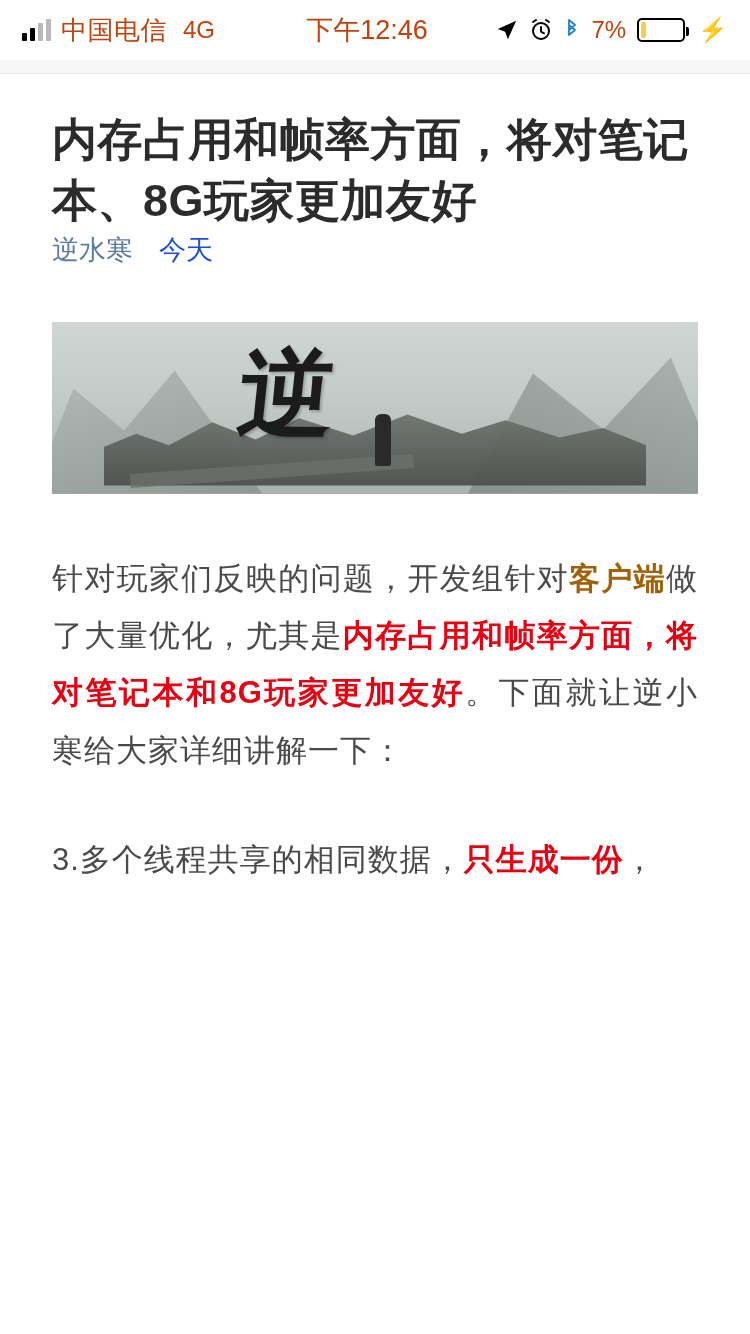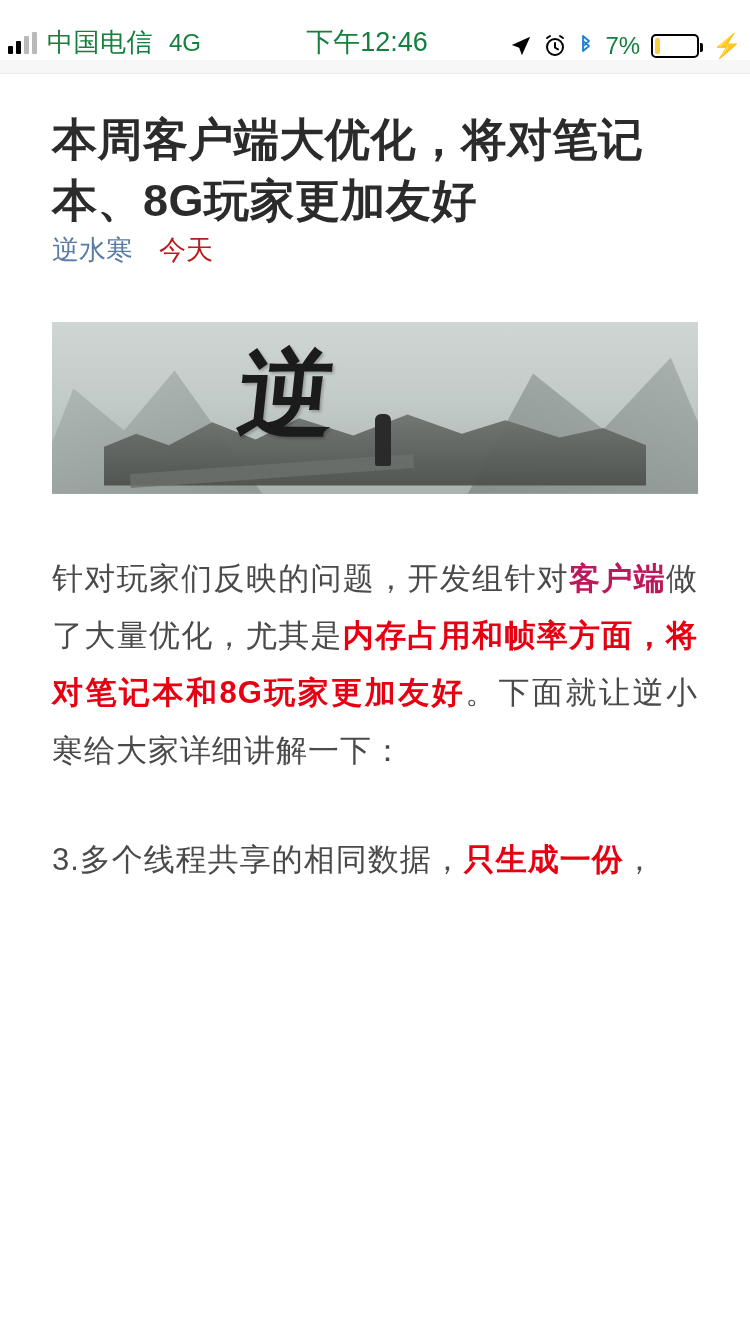--- a/index.html
+++ b/index.html
@@ -9,24 +9,24 @@
     background: #ffffff;
     font-family: "Liberation Sans", sans-serif;
     overflow: hidden;
   }
 
   
   .status-bar {
     height: 60px;
     width: 100%;
     display: flex;
-    align-items: flex-end;
-    padding: 0 8px;
+    align-items: center;
+    padding: 0 22px;
     font-size: 26px;
-    color: #15803d;
+    color: #c2410c;
     background: #ffffff;
     position: relative;
   }
   .status-left {
     display: flex;
     align-items: center;
     gap: 10px;
     flex: 0 0 auto;
   }
   .signal-bars {
@@ -110,21 +110,21 @@
     font-weight: 600;
     letter-spacing: 0.5px;
   }
   .meta {
     display: flex;
     align-items: center;
     gap: 26px;
     font-size: 27px;
   }
   .account { color: #5b7ca5; }
-  .date { color: #b91c1c; }
+  .date { color: #1d4ed8; }
 
   
   .hero {
     margin-top: 54px;
     width: 100%;
     height: 172px;
     position: relative;
     overflow: hidden;
     background: linear-gradient(170deg, #c9cfce 0%, #b4bcba 38%, #9aa3a1 70%, #8f9895 100%);
   }
@@ -191,21 +191,21 @@
   .body-text {
     padding: 0 52px;
     margin-top: 56px;
     font-size: 31px;
     line-height: 1.85;
     color: #4a4a4a;
     text-align: justify;
     letter-spacing: 1px;
   }
   .body-text p { margin-bottom: 52px; }
-  .hl-dark { color: #be185d; font-weight: 700; }
+  .hl-dark { color: #a16207; font-weight: 700; }
   .hl-red  { color: #e60012; font-weight: 700; }
 </style>
 </head>
 <body>
 
 <div class="status-bar">
   <div class="status-left">
     <span class="signal-bars">
       <i></i>
         <i></i>
@@ -240,21 +240,21 @@
     <span class="battery">
       <span class="fill" style="width: 12%; background: rgb(247, 205, 70);"></span>
     </span>
     <span class="bolt">⚡</span>
   </div>
 </div>
 
 <div class="top-gap"></div>
 
 <div class="article">
-  <h1 class="title">本周客户端大优化，将对笔记本、8G玩家更加友好</h1>
+  <h1 class="title">内存占用和帧率方面，将对笔记本、8G玩家更加友好</h1>
 
   <div class="meta">
     <span class="account">逆水寒</span>
     <span class="date">今天</span>
   </div>
 
   <div class="hero">
     <div class="sky"></div>
     <div class="mount-left"></div>
     <div class="mount-right"></div>

